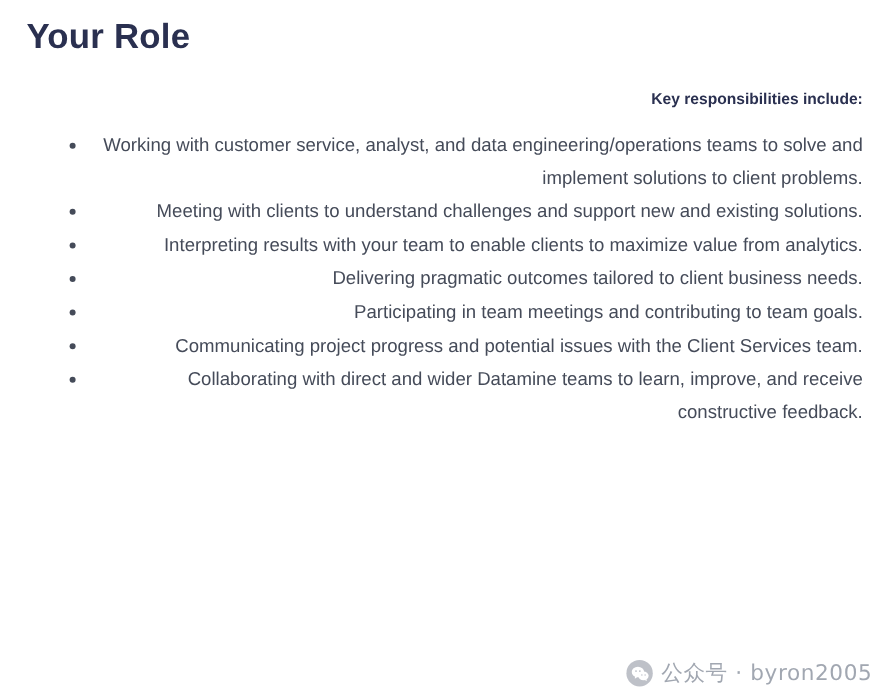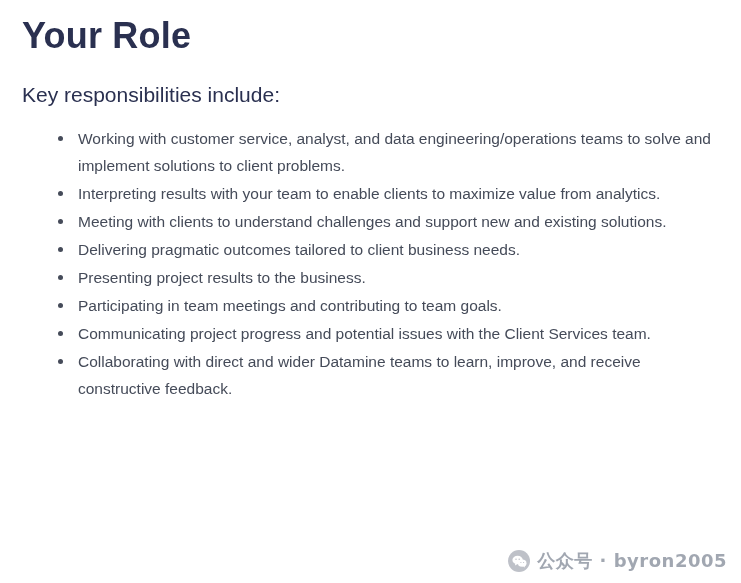--- a/index.html
+++ b/index.html
@@ -14,37 +14,39 @@
     color: #3d4451;
     overflow: hidden;
     position: relative;
   }
   .page {
     padding: 8px 22px 0 22px;
     box-sizing: border-box;
     width: 741px;
   }
   .page-title {
-    font-size: 36px;
+    font-size: 29px;
     font-weight: 700;
     color: #2a3050;
     letter-spacing: 0.2px;
     margin: 6px 0 0 0;
     line-height: 1.2;
   }
   .subheading {
-    font-size: 21px;
-    font-weight: 400;
+    font-size: 13px;
+    font-weight: 700;
     color: #2a3050;
     margin: 26px 0 0 0;
+    text-align: right;
   }
   ul.resp-list {
     list-style: none;
     margin: 18px 0 0 0;
     padding: 0 0 0 34px;
+    text-align: right;
   }
   ul.resp-list li {
     position: relative;
     font-size: 15.5px;
     line-height: 27px;
     color: #454b59;
     margin: 0 0 1px 0;
     padding-left: 22px;
     max-width: 660px;
   }
@@ -76,35 +78,33 @@
     align-items: center;
     justify-content: center;
   }
   .wm-logo svg { display:block; }
   .wm-text {
     font-size: 18px;
     color: #9aa0ab;
     font-family: "DejaVu Sans", sans-serif;
     letter-spacing: 0.5px;
     white-space: nowrap;
-    font-weight: bold;
   }
 </style>
 </head>
 <body>
 
 <div class="page">
   <h1 class="page-title">Your Role</h1>
   <p class="subheading">Key responsibilities include:</p>
   <ul class="resp-list">
     <li>Working with customer service, analyst, and data engineering/operations teams to solve and implement solutions to client problems.</li>
+    <li>Meeting with clients to understand challenges and support new and existing solutions.</li>
     <li>Interpreting results with your team to enable clients to maximize value from analytics.</li>
-    <li>Meeting with clients to understand challenges and support new and existing solutions.</li>
     <li>Delivering pragmatic outcomes tailored to client business needs.</li>
-    <li>Presenting project results to the business.</li>
     <li>Participating in team meetings and contributing to team goals.</li>
     <li>Communicating project progress and potential issues with the Client Services team.</li>
     <li>Collaborating with direct and wider Datamine teams to learn, improve, and receive constructive feedback.</li>
   </ul>
 </div>
 
 <div class="watermark">
   <span class="wm-logo">
     <svg width="15" height="13" viewBox="0 0 15 13" aria-hidden="true">
       <ellipse cx="5.6" cy="5" rx="5.2" ry="4.3" fill="#ffffff"></ellipse>

